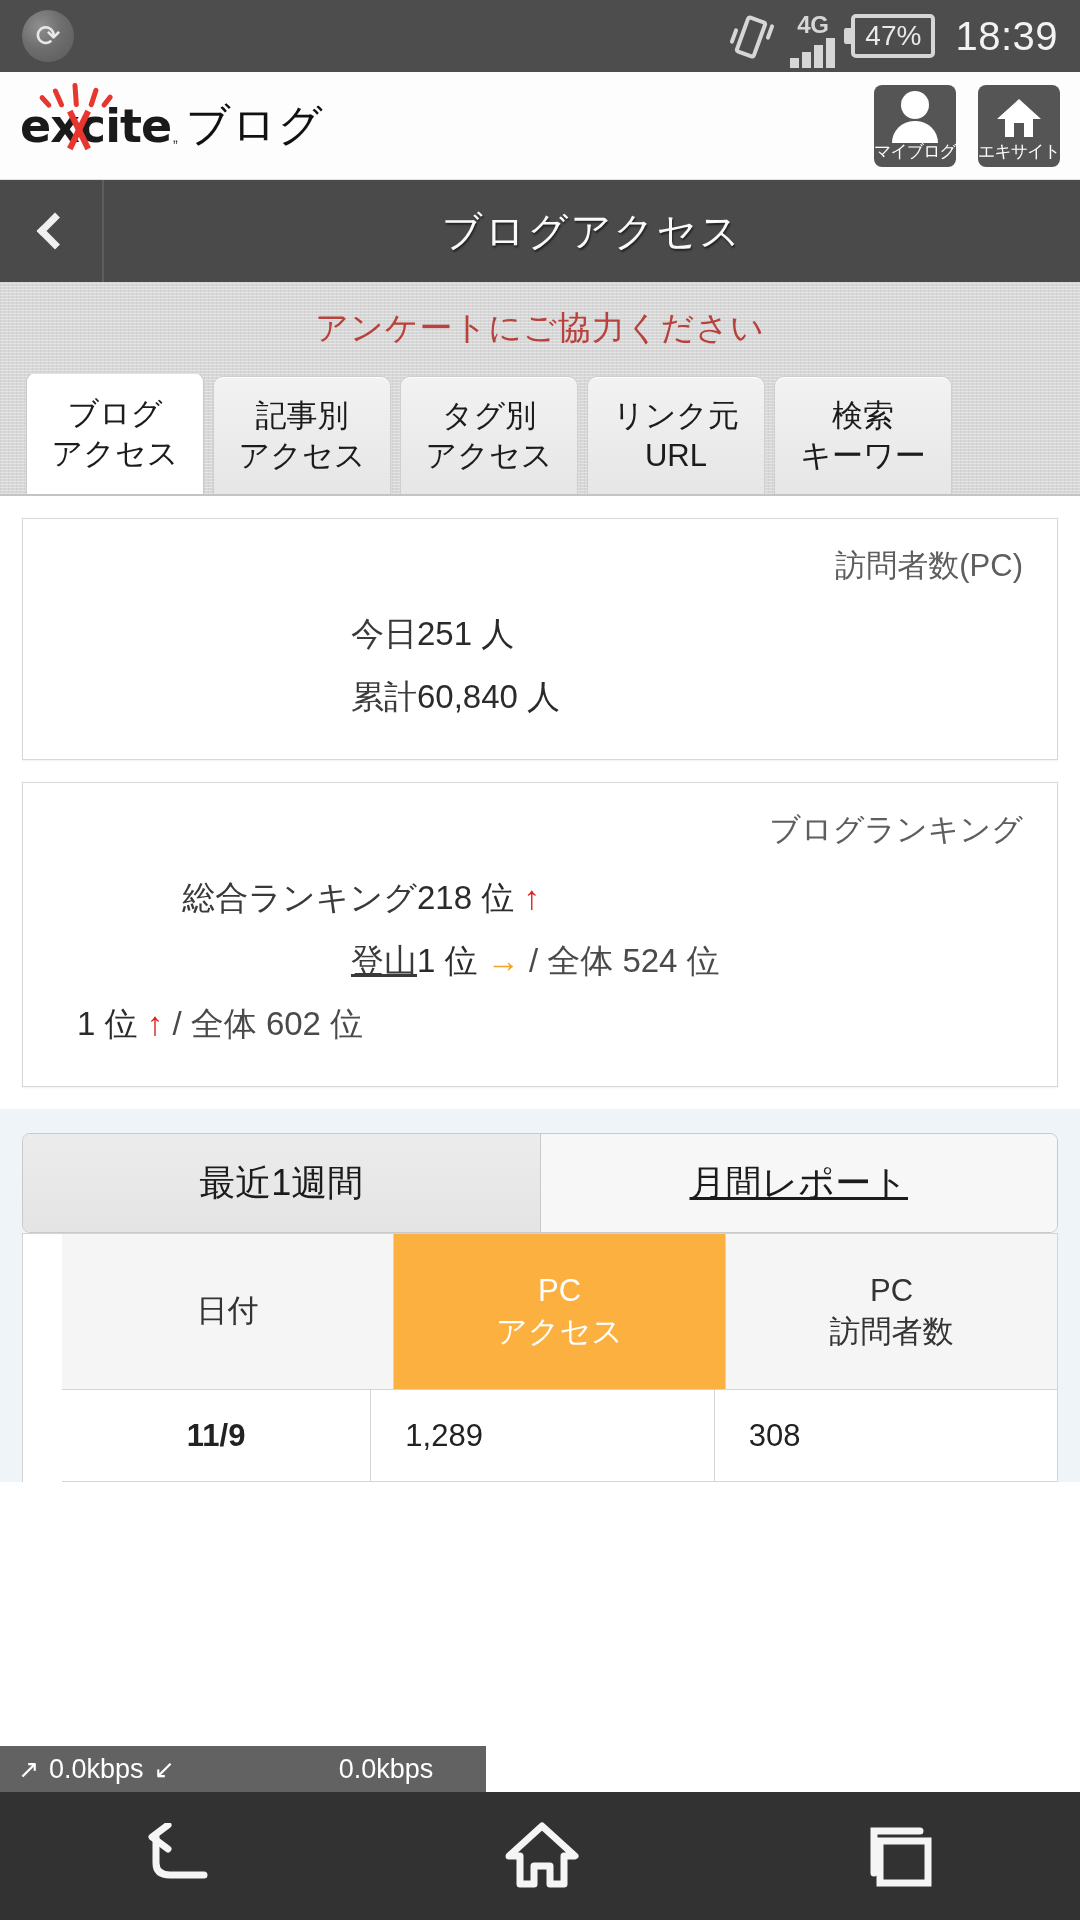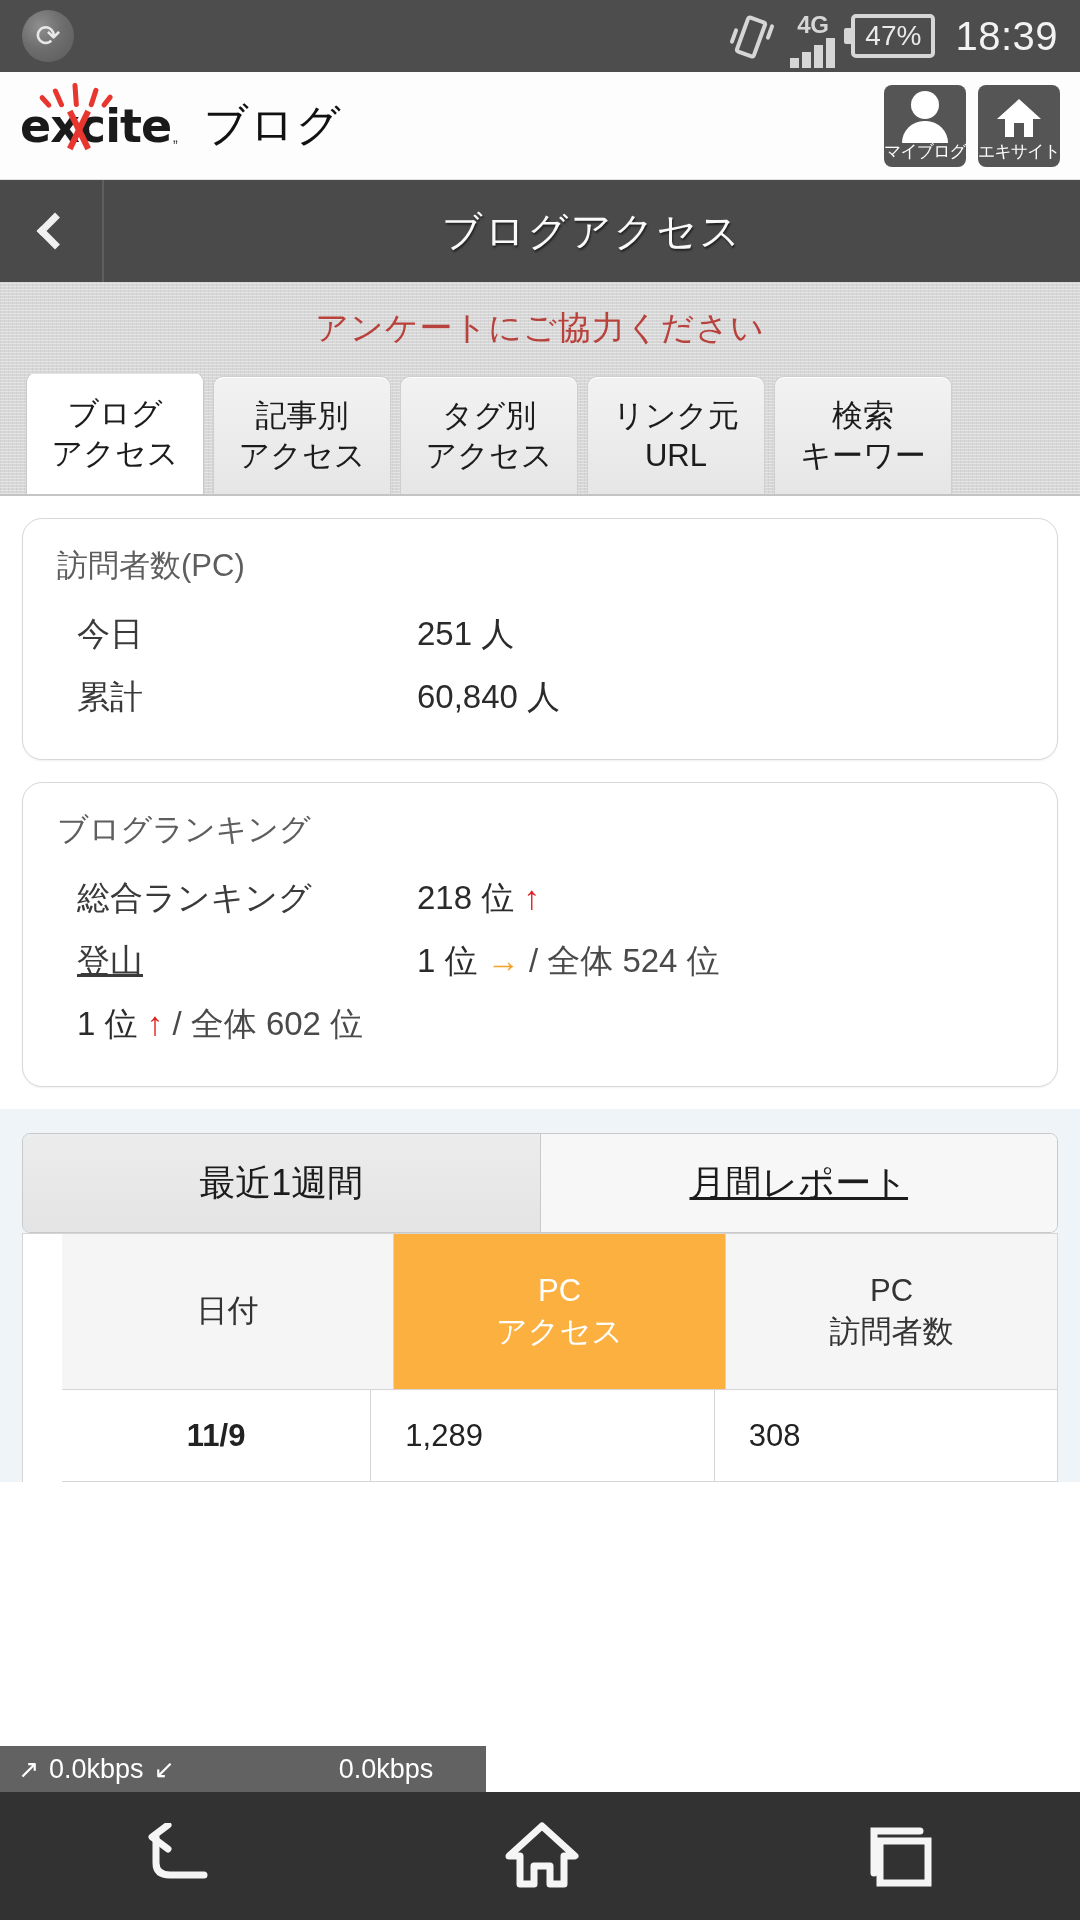--- a/index.html
+++ b/index.html
@@ -60,21 +60,21 @@
   }
   .sb-clock { font-size:40px; color:#f2f2f2; letter-spacing:0.5px; margin-left:4px;}
 
   
   .appheader {
     height:108px; background:#fdfdfd;
     display:flex; align-items:center; padding:0 20px;
     border-bottom:1px solid #e0e0e0;
     position:relative;
   }
-  .brand { display:flex; align-items:center; gap:26px;}
+  .brand { display:flex; align-items:center; gap:8px;}
   .excite-logo { position:relative; display:flex; align-items:flex-end; }
   .excite-word {
     font-family:"DejaVu Sans", sans-serif;
     font-size:46px; font-weight:bold; color:#1a1a1a;
     letter-spacing:-1px; line-height:1;
   }
   .excite-tm { font-size:14px; color:#333; margin-left:2px; margin-bottom:4px;}
   .rays { position:absolute; left:26px; top:-26px; width:62px; height:30px; }
   .rays span {
     position:absolute; bottom:0; width:5px; height:20px;
@@ -88,21 +88,21 @@
   .xcross {
     position:absolute; left:42px; top:6px; width:34px; height:40px; pointer-events:none;
   }
   .xcross i {
     position:absolute; left:14px; top:0; width:6px; height:42px; background:#e8352e;
   }
   .xcross i:first-child { transform:rotate(26deg); }
   .xcross i:last-child  { transform:rotate(-26deg); }
   .brand-jp { font-size:44px; color:#111; letter-spacing:1px; font-weight:500;}
 
-  .hdr-btns { margin-left:auto; display:flex; gap:12px;padding-left:39px; }
+  .hdr-btns { margin-left:auto; display:flex; gap:22px;padding-left:39px; }
   .hdr-btn {
     width:82px; height:82px; background:#555; border-radius:8px;
     display:flex; flex-direction:column; align-items:center; justify-content:flex-start;
     padding-top:6px; color:#fff;
   }
   .hdr-btn .glyph { height:52px; display:flex; align-items:center; justify-content:center; }
   .hdr-btn .cap { font-size:17px; line-height:1; letter-spacing:-1px; }
   .person-head { width:28px; height:28px; background:#fff; border-radius:50%; }
   .person-body { width:46px; height:22px; background:#fff; border-radius:23px 23px 0 0; margin-top:2px;}
   .person-wrap{ display:flex; flex-direction:column; align-items:center; }
@@ -158,23 +158,24 @@
   }
   .tab.active {
     background:#ffffff; border-color:#c9c9c9; height:122px;
     box-shadow:inset 0 1px 0 #fff;
   }
 
   
   .body { background:#ffffff; }
   .card {
     margin:22px 22px 0 22px;
-    border:1px solid #d8d8d8; border-radius:20px; background:#fff;
+    border:1px solid #d8d8d8; border-radius:0; background:#fff;
     box-shadow:0 1px 2px rgba(0,0,0,.06);
     padding:26px 34px 30px 34px;
+    text-align:right;
   }
   .card-title { font-size:31px; color:#5e5e5e; margin-bottom:16px; }
   .row { display:flex; align-items:baseline; font-size:33px; color:#2b2b2b; padding:9px 0 9px 20px;}
   .row .lbl { width:340px; color:#3a3a3a; }
   .row .val { color:#2b2b2b; }
   .link { color:#1b83e0; text-decoration:underline; }
   .arrow-up { color:#e02020; font-size:33px; }
   .arrow-flat { color:#f2a32a; font-size:33px; }
   .dim { color:#4a4a4a; }
 

